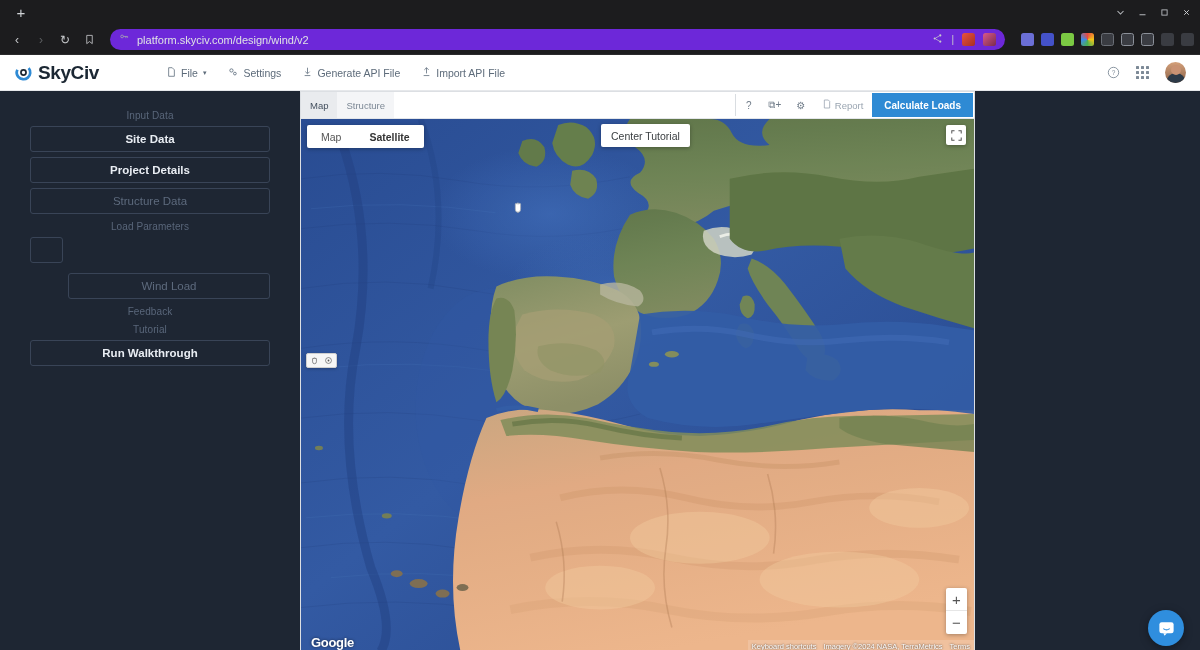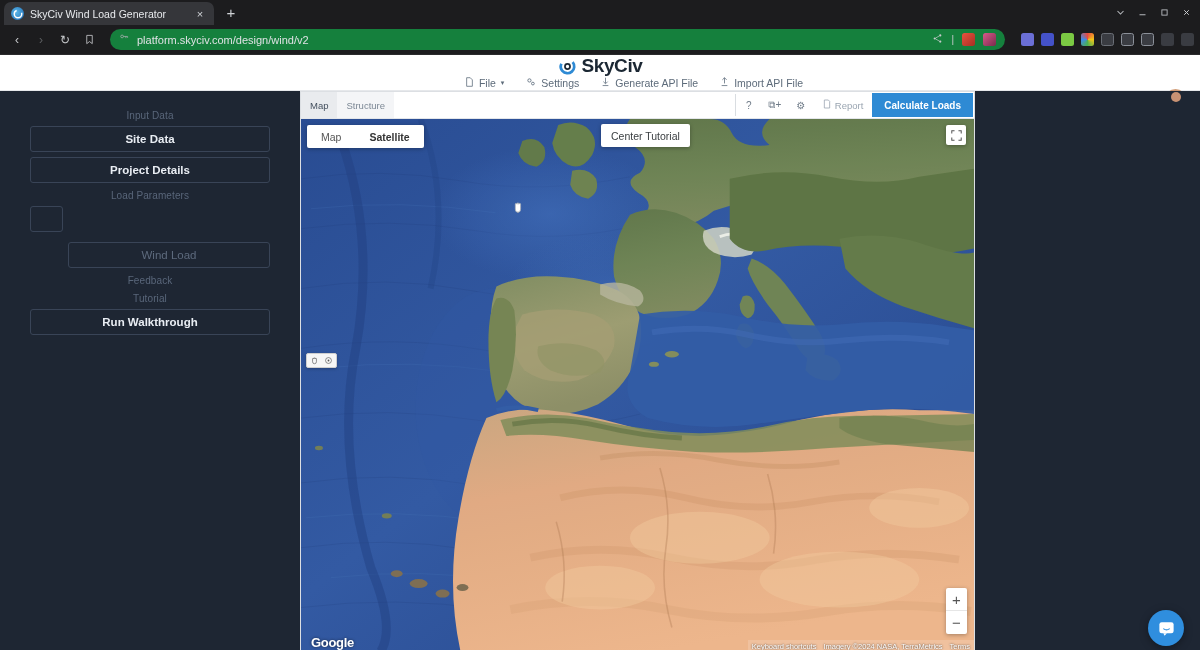--- a/index.html
+++ b/index.html
@@ -56,36 +56,36 @@
     height: 30px; background: #1c1c1e;
     display: flex; align-items: center; padding: 0 6px; gap: 2px;
     border-bottom: 1px solid #2a2a2c;
   }
   .navbtn {
     width: 22px; height: 22px; display: flex; align-items: center; justify-content: center;
     color: #c8cacd; font-size: 12px; flex: 0 0 auto;
   }
   .navbtn.disabled { color: #5c5e61; }
   .omnibox {
-    flex: 1 1 auto; height: 21px; background: #15803d; border-radius: 11px;
+    flex: 1 1 auto; height: 21px; background: #6d28d9; border-radius: 11px;
     display: flex; align-items: center; gap: 7px; padding: 4px 9px;
     margin: 0 8px; position: relative;
   }
   .omnibox .lock { font-size: 9px; color: #a9acb0; }
   .url { font-size: 11px; color: #dfe1e4; white-space: nowrap; }
   .omni-right { margin-left: auto; display:flex; align-items:center; gap:8px; }
   .omni-right .mini { font-size: 10px; color: #c8cacd; }
   .bookmark-ic { color:#c8cacd; font-size:11px; flex:0 0 auto; }
   .ext-icons { display: flex; align-items: center; gap: 7px; padding-left: 6px; }
   .ei { width: 13px; height: 13px; border-radius: 2.5px; flex:0 0 13px; }
 
   
   .appheader {
     height: 36px; background: #ffffff; display: flex; align-items: center;
-    padding: 0 14px; border-bottom: 1px solid #e6e8eb; flex-direction: column;
+    padding: 0 14px; border-bottom: 1px solid #e6e8eb;
   }
   .logo { display: flex; align-items: center; gap: 5px; }
   .logo-mark { width: 19px; height: 19px; }
   .logo-text { font-size: 19px; font-weight: bold; color: #1b2733; letter-spacing: -0.4px; }
   .menu { display: flex; align-items: center; gap: 22px; margin-left: 68px; }
   .menu-item {
     display: flex; align-items: center; gap: 5px;
     font-size: 10.5px; color: #5d6b7a;
   }
   .menu-item .ico { font-size: 9.5px; color:#6a7886; }
@@ -235,29 +235,20 @@
     background: #2f8ede; box-shadow: 0 2px 8px rgba(0,0,0,.35);
     display: flex; align-items: center; justify-content: center;
   }
 </style>
 </head>
 <body>
 
 <div class="browser">
 
   <div class="tabstrip">
-    <div class="tab">
-      <span class="tab-favicon">
-        <svg viewBox="0 0 24 24">
-            <circle cx="12" cy="12" r="9" fill="none" stroke="#fff" stroke-width="3.5" stroke-dasharray="38 14"></circle>
-          </svg>
-      </span>
-      <span class="tab-title">SkyCiv Wind Load Generator</span>
-      <span class="tab-close">×</span>
-    </div>
     <div class="newtab">+</div>
     <div class="winctl">
       <div>
         <svg width="9" height="9" viewBox="0 0 12 12">
             <path d="M2 4l4 4 4-4" stroke="#b9bcc0" stroke-width="1.4" fill="none"></path>
           </svg>
       </div>
       <div>
         <svg width="9" height="9" viewBox="0 0 12 12">
             <path d="M2 9h8" stroke="#b9bcc0" stroke-width="1.3"></path>
@@ -387,20 +378,21 @@
       <span class="avatar"></span>
     </div>
   </div>
 
   <div class="main">
 
     <div class="sidebar">
       <div class="grp-label">Input Data</div>
       <button class="sbtn">Site Data</button>
       <button class="sbtn">Project Details</button>
+      <button class="sbtn dim">Structure Data</button>
 
       <div class="grp-label">Load Parameters</div>
       <div class="loadrow">
         <button class="chk"></button>
         <button class="sbtn dim">Wind Load</button>
       </div>
 
       <div class="grp-label">Feedback</div>
 
       <div class="grp-label">Tutorial</div>

